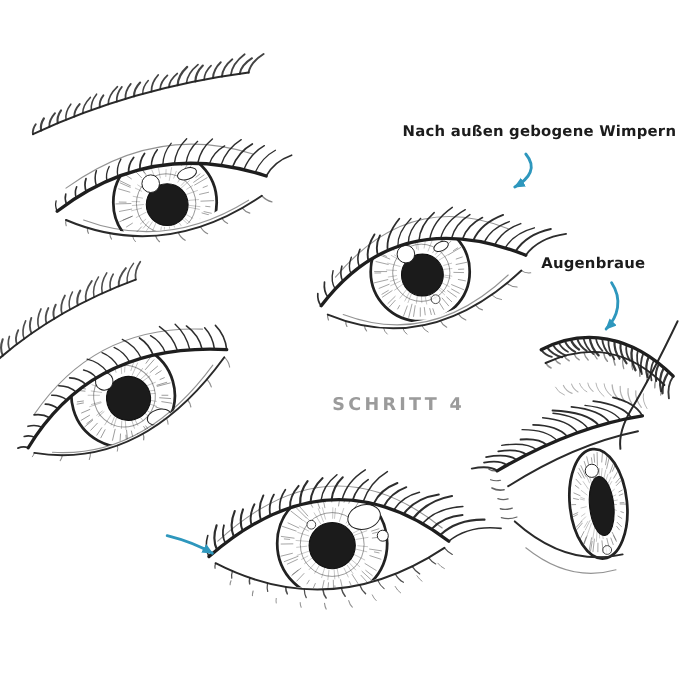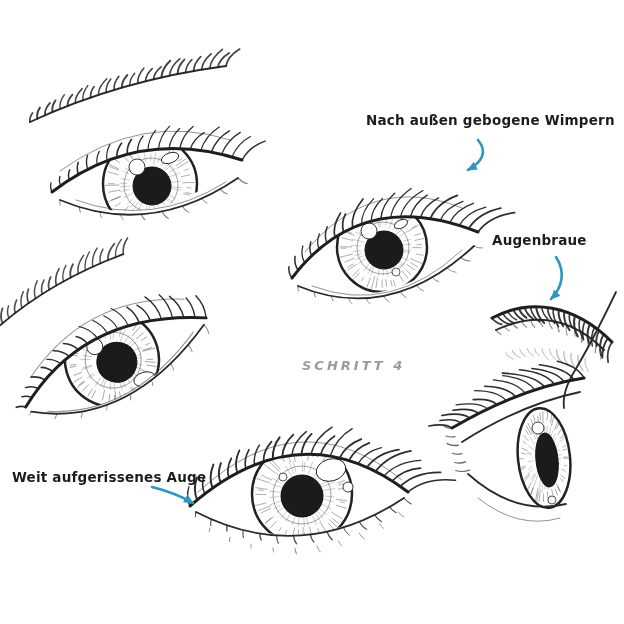--- a/index.html
+++ b/index.html
@@ -14,21 +14,21 @@
     position:relative;width:624px;height:624px;background:var(--bg);
     overflow:hidden;font-family:"DejaVu Sans",sans-serif;
   }
   #art{position:absolute;left:0;top:0;}
   .label{
     position:absolute;white-space:nowrap;color:#1c1c1c;
     font-size:13.5px;font-weight:bold;letter-spacing:.2px;text-align:right;
   }
   .step{
     position:absolute;white-space:nowrap;color:var(--watermark);
-    font-size:13px;font-weight:bold;letter-spacing:3px;font-style:italic;
+    font-size:16px;font-weight:bold;letter-spacing:3px;
   }
   .ink-heavy{fill:none;stroke:#1e1e1e;stroke-width:3;stroke-linecap:round;}
   .ink{fill:none;stroke:#2a2a2a;stroke-width:1.8;stroke-linecap:round;}
   .ink-light{fill:none;stroke:#3a3a3a;stroke-width:1;opacity:.55;stroke-linecap:round;}
   .iris{fill:#ffffff;stroke:#222;stroke-width:2.5;}
   .ring{fill:none;stroke:#333;stroke-width:.9;opacity:.5;}
   .pupil{fill:#1b1b1b;stroke:#111;stroke-width:1;}
   .hl{fill:#ffffff;stroke:#222;stroke-width:.9;}
   .guide{fill:none;stroke:none;}
   .arrow{fill:none;stroke:var(--accent);stroke-width:2.6;stroke-linecap:round;}
@@ -855,16 +855,15 @@
       <path class="arrow" marker-end="url(#ah)" d="M478,140 C488,152 482,162 468,170"></path>
       <path class="arrow" marker-end="url(#ah)" d="M556,257 C566,272 562,288 551,299"></path>
       <path class="arrow" marker-end="url(#ah)" d="M152,487 C168,491 181,496 193,503"></path>
     </g>
   </svg>
 
   <div class="label" style="left:366px;top:112px">Nach außen gebogene Wimpern</div>
 
   <div class="label" style="left:492px;top:232px">Augenbraue</div>
 
-  <div class="label" style="left:12px;top:469px">Weit aufgerissenes Auge</div>
 
   <div class="step" style="left:302px;top:358px">SCHRITT 4</div>
 </div>
 
 </body></html>

